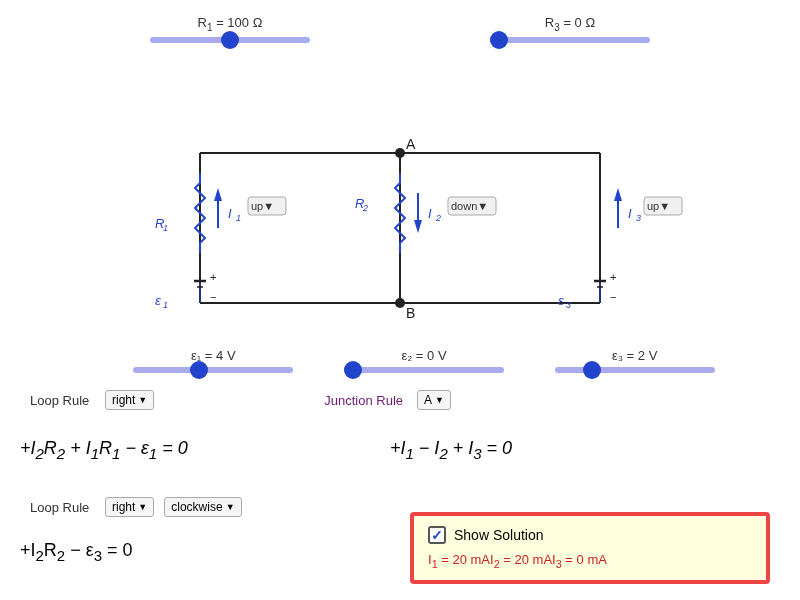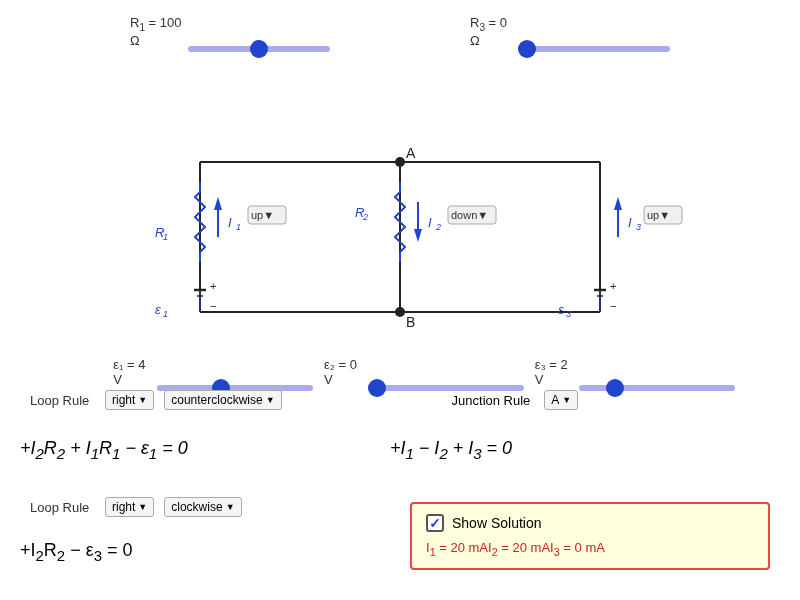--- a/index.html
+++ b/index.html
@@ -15,22 +15,22 @@
 
     
     .top-sliders {
       display: flex;
       justify-content: space-around;
       padding: 10px 60px;
       margin-top: 5px;
     }
     .slider-group {
       display: flex;
-      flex-direction: row;
-      align-items: flex-end;
+      flex-direction: column;
+      align-items: center;
       width: 200px;
     }
     .slider-label {
       font-size: 13px;
       color: #333;
       margin-bottom: 4px;
     }
     .slider-label sub { font-size: 10px; }
     input[type=range] {
       -webkit-appearance: none;
@@ -76,25 +76,25 @@
       gap: 3px;
     }
     .dropdown-btn::after {
       content: '▼';
       font-size: 9px;
     }
 
     
     .solution-box {
       position: absolute;
-      bottom: 30px;
+      bottom: 16px;
       right: 30px;
       width: 360px;
       background: #ffffdd;
-      border: 2px solid #ef4444;
+      border: 4px solid #ef4444;
       border-radius: 4px;
       padding: 10px 14px;
     }
     .solution-header {
       display: flex;
       align-items: center;
       gap: 8px;
       margin-bottom: 8px;
     }
     .checkbox-custom {
@@ -265,23 +265,22 @@
   </div>
   <div class="slider-group">
     <div class="slider-label">ε₃ = 2 V</div>
     <input type="range" min="0" max="10" value="2" style="">
   </div>
 </div>
 
 <div class="loop-row-1">
   <span class="loop-label">Loop Rule</span>
   <button class="dropdown-btn">right</button>
-  <button class="dropdown-btn">counterclockwise</button>
-
-  <span style="margin-left:160px; font-size:13px; color:#000000;">Junction Rule</span>
+
+  <span style="margin-left:160px; font-size:13px; color:#701a75;">Junction Rule</span>
   <button class="dropdown-btn" style="margin-left:4px;">A</button>
 </div>
 
 <div class="eq-1">
   +I<sub>2</sub>R<sub>2</sub> + I<sub>1</sub>R<sub>1</sub> − ε<sub>1</sub> = 0
 </div>
 
 <div class="eq-junction">
   +I<sub>1</sub> − I<sub>2</sub> + I<sub>3</sub> = 0
 </div>

